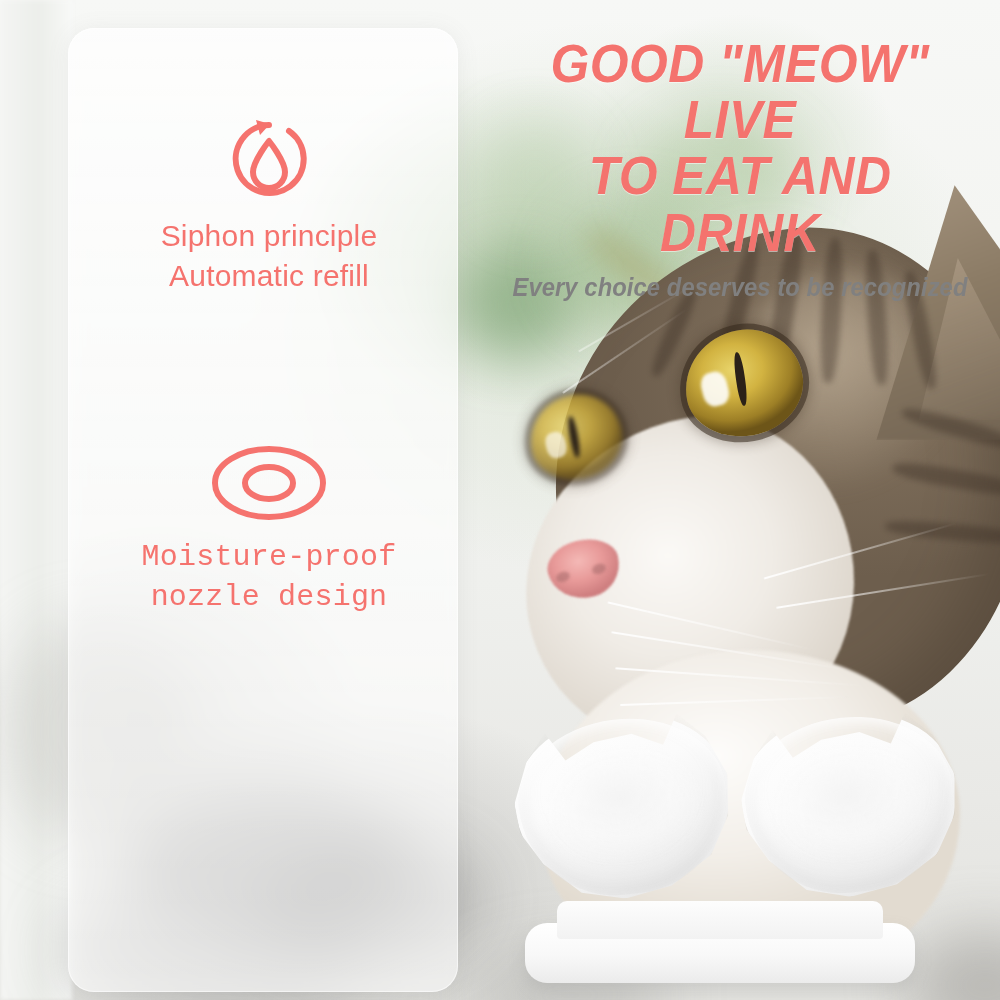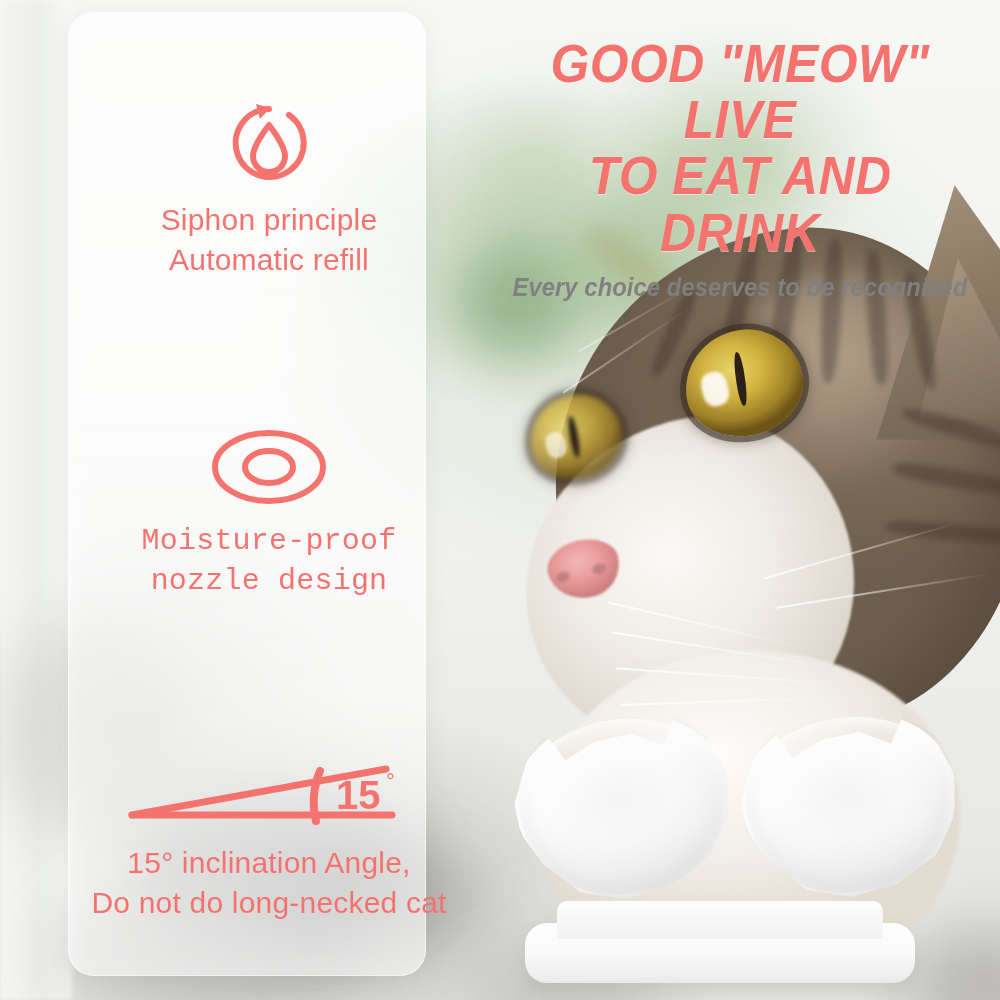--- a/index.html
+++ b/index.html
@@ -127,21 +127,21 @@
     border-radius:48% 52% 46% 54% / 42% 42% 58% 58%;
     transform:rotate(-14deg);filter:blur(0.8px);
   }
   .nostril{position:absolute;width:14px;height:10px;background:rgba(170,110,110,0.6);border-radius:50%;filter:blur(1.4px);}
   .nostril-a{left:126px;top:452px;transform:rotate(-20deg);}
   .nostril-b{left:162px;top:444px;transform:rotate(-20deg);}
   
   .whisker{position:absolute;height:2px;background:linear-gradient(90deg,rgba(255,255,255,0.92),rgba(255,255,255,0));border-radius:2px;filter:blur(0.5px);}
   
   #panel{
-    position:absolute;left:68px;top:12px;width:358px;height:964px;
+    position:absolute;left:68px;top:28px;width:390px;height:964px;
     border-radius:26px;
     background:linear-gradient(180deg, rgba(255,255,255,0.72) 0%, rgba(255,255,255,0.66) 45%, rgba(255,255,255,0.60) 100%);
     backdrop-filter:blur(6px);
     box-shadow:0 0 0 1px rgba(255,255,255,0.55) inset, 0 2px 22px rgba(120,120,120,0.10);
   }
   .feature{
     position:absolute;left:0;width:402px;text-align:center;
   }
   .f-icon{height:110px;display:flex;align-items:center;justify-content:center;}
   .f-text{
@@ -293,31 +293,15 @@
       <div class="f-icon">
         <svg width="120" height="84" viewBox="0 0 120 84" aria-hidden="true">
           <ellipse cx="60" cy="42" rx="54" ry="34" fill="none" stroke="#f5736e" stroke-width="6"></ellipse>
           <ellipse cx="60" cy="42" rx="24" ry="16" fill="none" stroke="#f5736e" stroke-width="6"></ellipse>
         </svg>
       </div>
       <div class="f-text">Moisture-proof
 nozzle design</div>
     </div>
 
-    <div class="feature" id="feature-3">
-      <div class="f-icon">
-        <svg width="290" height="84" viewBox="0 0 290 84" aria-hidden="true">
-
-          <line x1="8" y1="62" x2="268" y2="62" stroke="#f5736e" stroke-width="7" stroke-linecap="round"></line>
-
-          <line x1="8" y1="62" x2="262" y2="16" stroke="#f5736e" stroke-width="7" stroke-linecap="round"></line>
-
-          <path d="M196 18 Q186 42 192 68" fill="none" stroke="#f5736e" stroke-width="8" stroke-linecap="round"></path>
-          <text x="212" y="56" font-family="Liberation Sans, sans-serif" font-size="40" font-weight="bold" fill="#f5736e">15</text>
-          <text x="262" y="36" font-family="Liberation Sans, sans-serif" font-size="22" fill="#f5736e">°</text>
-        </svg>
-      </div>
-      <div class="f-text">15° inclination Angle,
-Do not do long-necked cat</div>
-    </div>
 
   </div>
 </div>
 
 </body></html>

